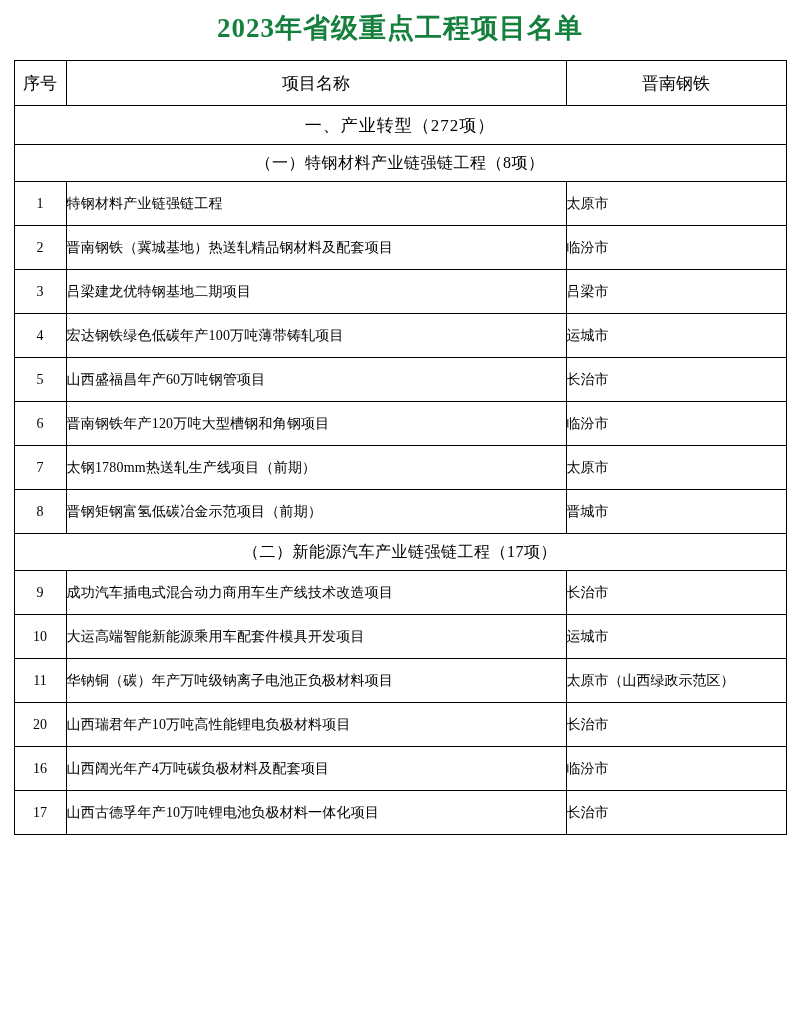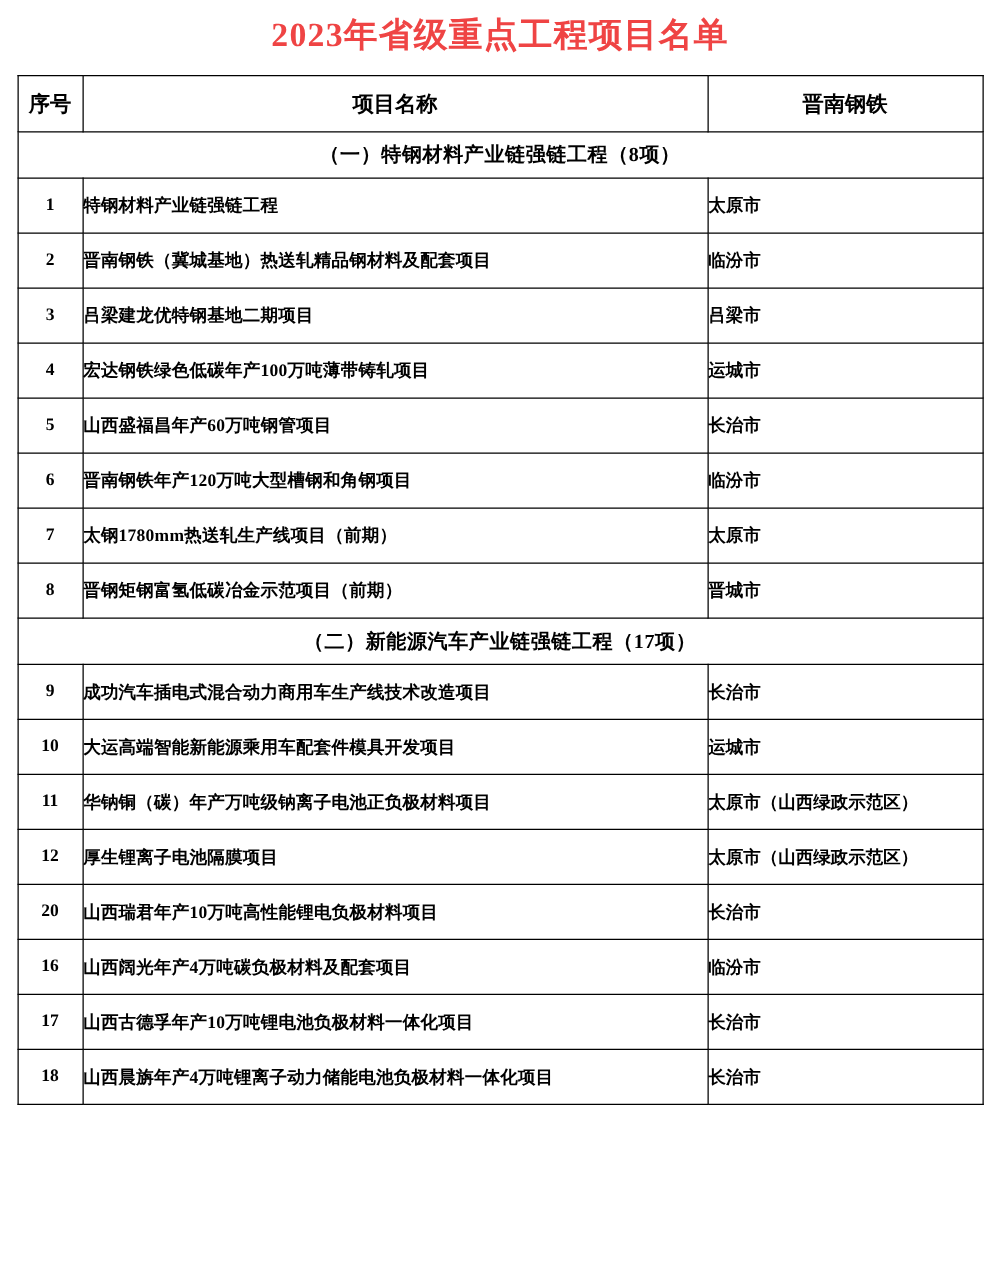--- a/index.html
+++ b/index.html
@@ -19,33 +19,33 @@
     box-sizing: border-box;
     padding: 0;
   }
   .doc-title {
     text-align: center;
     font-family: "Liberation Serif", serif;
     font-size: 27px;
     font-weight: bold;
     letter-spacing: 1px;
     margin: 10px 0 14px 0;
-    color: #ef4444;
+    color: #15803d;
   }
   table.main-table {
     border-collapse: collapse;
     width: 772px;
     margin: 0 auto;
     table-layout: fixed;
   }
   table.main-table td,
   table.main-table th {
     border: 1px solid #000000;
     padding: 0;
-    font-weight: bold;
+    font-weight: normal;
     vertical-align: middle;
   }
   
   col.c-seq { width: 52px; }
   col.c-name { width: 500px; }
   col.c-loc { width: 220px; }
 
   .hdr-cell {
     text-align: center;
     font-size: 17px;
@@ -98,20 +98,23 @@
       <col class="c-seq">
       <col class="c-name">
       <col class="c-loc">
     </colgroup>
     <tbody>
       <tr>
         <td class="hdr-cell">序号</td>
         <td class="hdr-cell">项目名称</td>
         <td class="hdr-cell">晋南钢铁</td>
       </tr>
+      <tr>
+        <td class="section-cell" colspan="3">一、产业转型（272项）</td>
+      </tr>
 
       <tr>
         <td class="subsection-cell" colspan="3">（一）特钢材料产业链强链工程（8项）</td>
       </tr>
       <tr>
         <td class="seq-cell">1</td>
         <td class="name-cell">特钢材料产业链强链工程</td>
         <td class="loc-cell">太原市</td>
       </tr>
       <tr>
@@ -162,39 +165,29 @@
         <td class="seq-cell">10</td>
         <td class="name-cell">大运高端智能新能源乘用车配套件模具开发项目</td>
         <td class="loc-cell">运城市</td>
       </tr>
       <tr>
         <td class="seq-cell">11</td>
         <td class="name-cell">华钠铜（碳）年产万吨级钠离子电池正负极材料项目</td>
         <td class="loc-cell">太原市（山西绿政示范区）</td>
       </tr>
       <tr>
-        <td class="seq-cell">12</td>
-        <td class="name-cell">厚生锂离子电池隔膜项目</td>
-        <td class="loc-cell">太原市（山西绿政示范区）</td>
-      </tr>
-      <tr>
         <td class="seq-cell">20</td>
         <td class="name-cell">山西瑞君年产10万吨高性能锂电负极材料项目</td>
         <td class="loc-cell">长治市</td>
       </tr>
       <tr>
         <td class="seq-cell">16</td>
         <td class="name-cell">山西阔光年产4万吨碳负极材料及配套项目</td>
         <td class="loc-cell">临汾市</td>
       </tr>
       <tr>
         <td class="seq-cell">17</td>
         <td class="name-cell">山西古德孚年产10万吨锂电池负极材料一体化项目</td>
         <td class="loc-cell">长治市</td>
       </tr>
-      <tr>
-        <td class="seq-cell">18</td>
-        <td class="name-cell">山西晨旃年产4万吨锂离子动力储能电池负极材料一体化项目</td>
-        <td class="loc-cell">长治市</td>
-      </tr>
     </tbody>
   </table>
 </div>
 
 </body></html>

